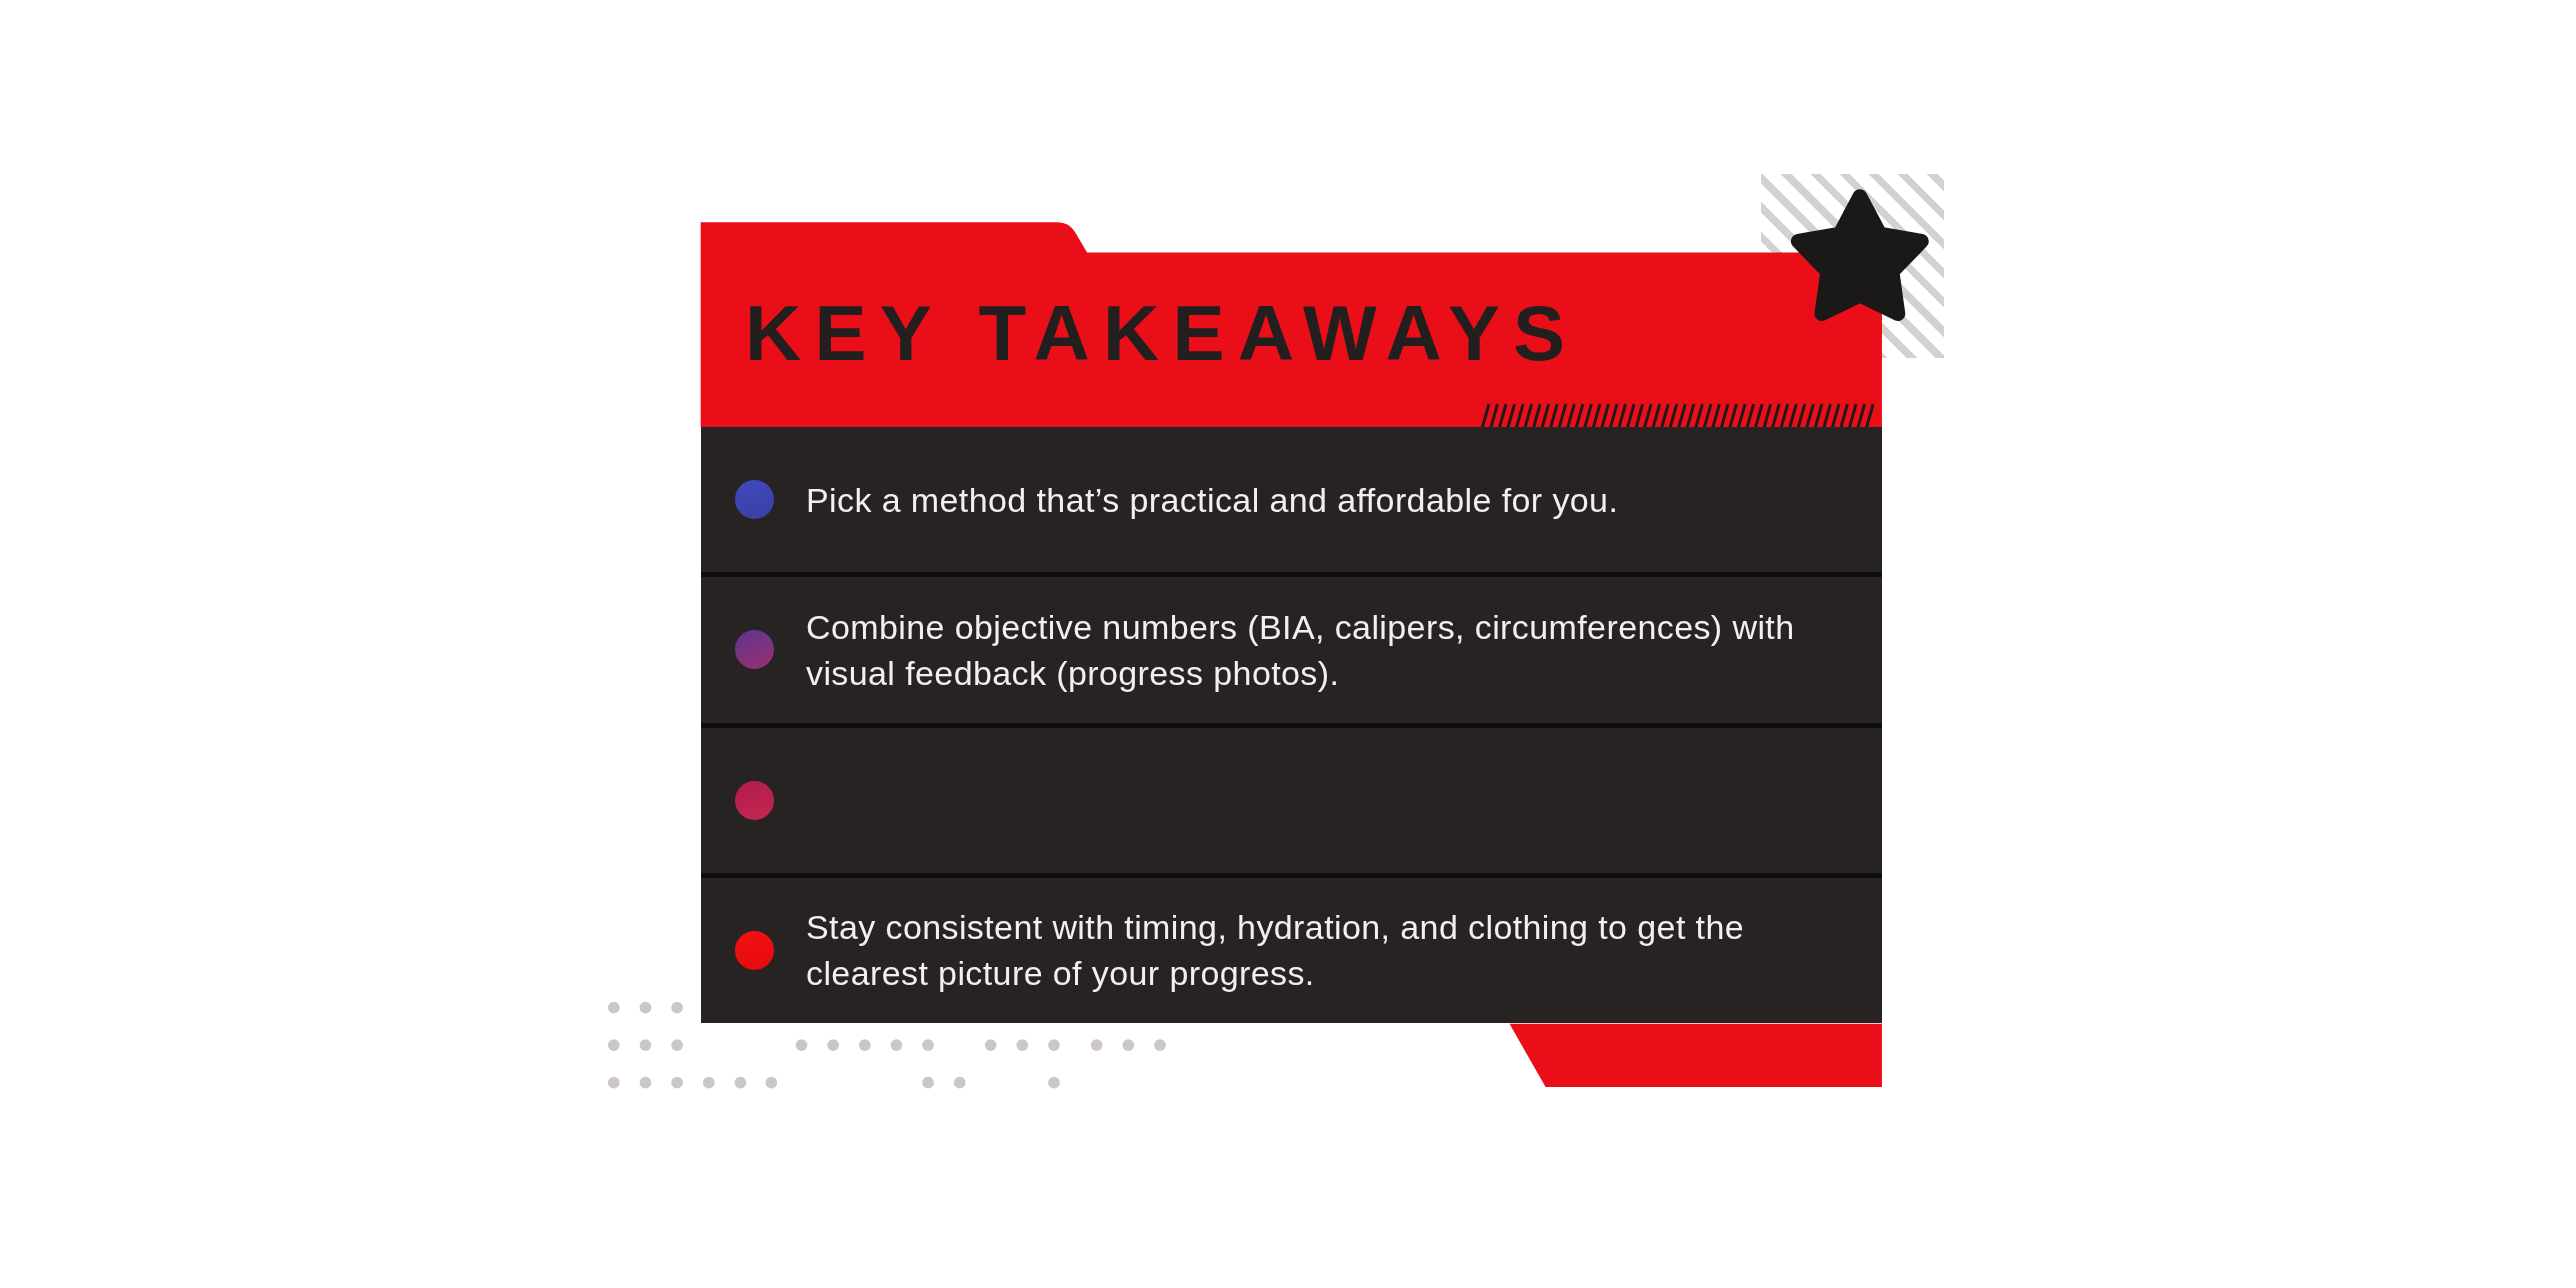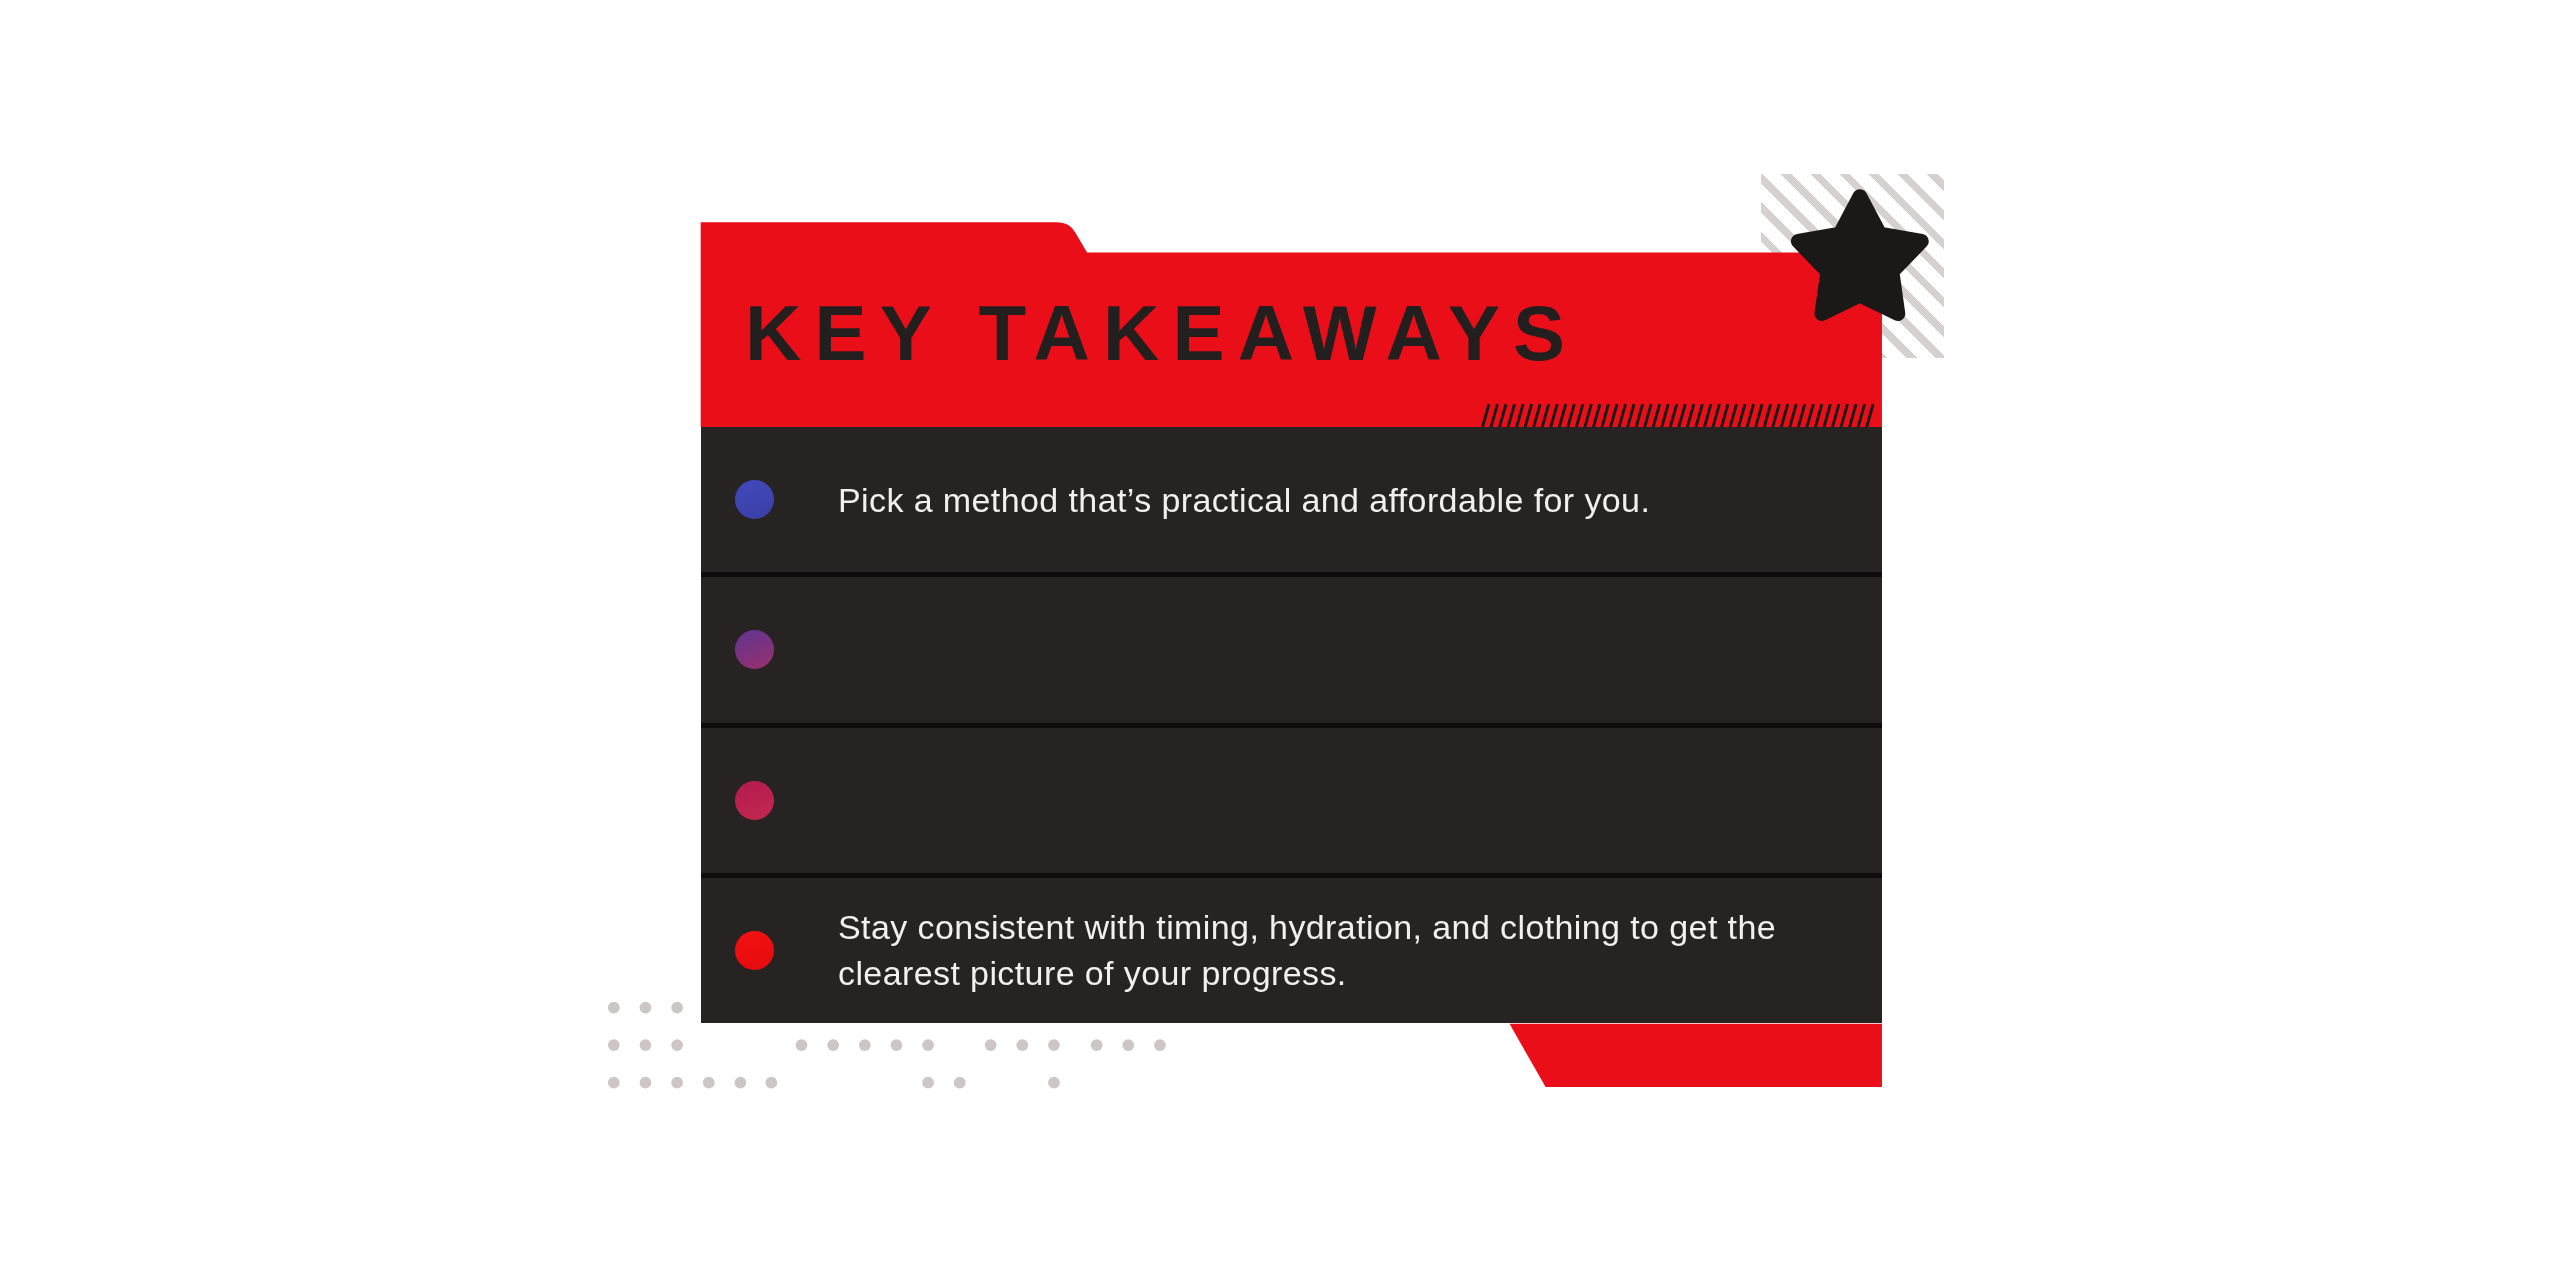--- a/index.html
+++ b/index.html
@@ -25,21 +25,20 @@
     position:absolute;left:701px;top:427px;width:1181px;height:596px;
     background:var(--panel,#262322);
     display:flex;flex-direction:column;
     box-sizing:border-box;
   }
   .row{
     flex:1 1 0;
     display:flex;align-items:center;
     padding-left:34px;
     box-sizing:border-box;
-    gap:32px;
   }
   .row + .row{border-top:5.9px solid var(--divider,#0e0c0c);}
   .bullet{
     width:39px;height:39px;border-radius:50%;
     flex:0 0 auto;
     margin-right:32px;
   }
   .text{
     width:1052px;
     font-size:34px;line-height:46px;letter-spacing:0.4px;
@@ -143,20 +142,21 @@
   <div class="title">KEY TAKEAWAYS</div>
 
   <div class="panel" id="rows">
     <div class="row">
       <span class="bullet" style="background: linear-gradient(160deg, rgb(65, 73, 189), rgb(59, 63, 164));"></span>
       <div class="text">Pick a method that’s practical and affordable for you.</div>
     </div>
 
     <div class="row">
       <span class="bullet" style="background: linear-gradient(160deg, rgb(94, 53, 144), rgb(154, 47, 110));"></span>
+      <div class="text">Combine objective numbers (BIA, calipers, circumferences) with visual feedback (progress photos).</div>
     </div>
 
     <div class="row">
       <span class="bullet" style="background: linear-gradient(160deg, rgb(178, 27, 78), rgb(195, 40, 80));"></span>
     </div>
 
     <div class="row">
       <span class="bullet" style="background: linear-gradient(160deg, rgb(245, 17, 17), rgb(226, 10, 14));"></span>
       <div class="text">Stay consistent with timing, hydration, and clothing to get the clearest picture of your progress.</div>
     </div>

